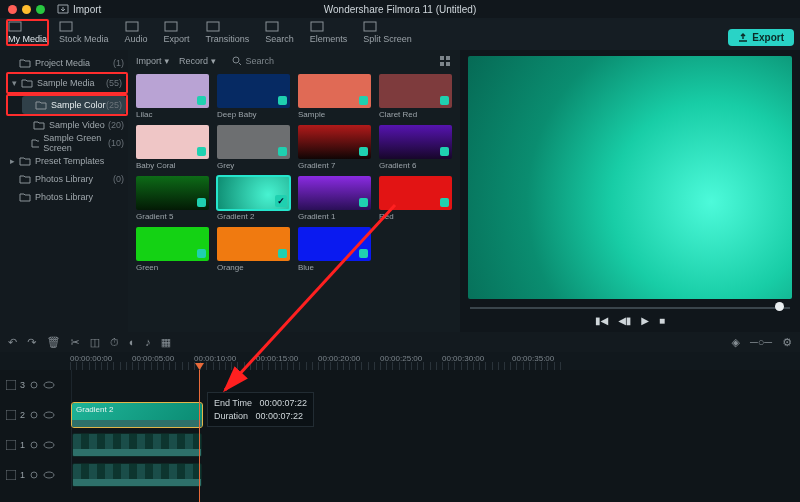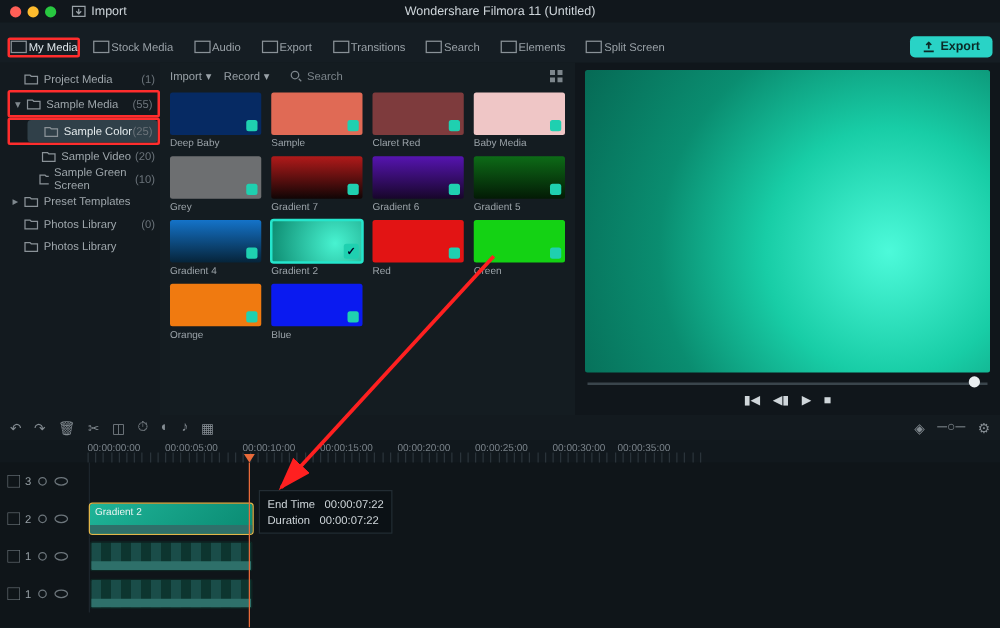--- a/index.html
+++ b/index.html
@@ -3,21 +3,21 @@
 <meta charset="utf-8">
 <style>
   * { box-sizing: border-box; margin: 0; padding: 0; font-family: -apple-system, "Segoe UI", Arial, sans-serif; }
   body { background: #131a1f; color: #c0c7cc; font-size: 10px; width: 800px; height: 502px; overflow: hidden; position: relative; }
   .titlebar { height: 18px; background: #11171c; display: flex; align-items: center; padding: 0 8px; }
   .traffic { display: flex; gap: 5px; margin-right: 12px; }
   .tdot { width: 9px; height: 9px; border-radius: 50%; }
   .tdot.r { background: #ff5f57; } .tdot.y { background: #febc2e; } .tdot.g { background: #28c840; }
   .title-center { position: absolute; left: 0; right: 0; text-align: center; font-size: 10px; color: #cfd6db; pointer-events: none; }
   .menubar { height: 32px; background: #151d23; display: flex; align-items: flex-end; padding: 0 6px 4px 6px; gap: 4px; position: relative; }
-  .tabbtn { display: flex; flex-direction: row; align-items: center; padding: 2px 6px; color: #9aa2a8; font-size: 9px; gap: 1px; cursor: pointer; border-radius: 3px; }
+  .tabbtn { display: flex; flex-direction: column; align-items: flex-start; padding: 2px 6px; color: #9aa2a8; font-size: 9px; gap: 1px; cursor: pointer; border-radius: 3px; }
   .tabbtn .ico { width: 14px; height: 12px; }
   .tabbtn.active { color: #dfe6eb; }
   .redbox { border: 2px solid #ff2d2d; border-radius: 2px; padding: 0; }
   .export-btn { margin-left: auto; background: #29d3c6; color: #0b2a27; padding: 3px 10px; border-radius: 4px; font-size: 10px; font-weight: 600; display: flex; align-items: center; gap: 4px; cursor: pointer; }
   .main { display: flex; height: 282px; justify-content: space-between; }
   .sidebar { width: 128px; background: #131a1f; padding: 4px 0 4px 6px; }
   .sb-row { display: flex; align-items: center; height: 18px; padding: 0 4px; color: #9fa7ac; font-size: 9px; border-radius: 3px; cursor: pointer; }
   .sb-row .caret { width: 9px; display: inline-block; color: #7f888e; }
   .sb-row .ico { width: 12px; height: 10px; margin-right: 4px; }
   .sb-row .cnt { margin-left: auto; color: #6b737a; }
@@ -244,20 +244,26 @@
         <svg width="12" height="10">
             <rect x="0" y="0" width="4" height="4" fill="#7d868c"></rect>
             <rect x="6" y="0" width="4" height="4" fill="#7d868c"></rect>
             <rect x="0" y="6" width="4" height="4" fill="#7d868c"></rect>
             <rect x="6" y="6" width="4" height="4" fill="#7d868c"></rect>
           </svg>
       </div>
     </div>
     <div class="grid" id="grid">
         <div class="card">
+          <div class="thumb" style="background: rgb(185, 163, 212);">
+            <div class="dl"></div>
+          </div>
+          <div class="tname">Lilac</div>
+        </div>
+        <div class="card">
           <div class="thumb" style="background: rgb(6, 42, 99);">
             <div class="dl"></div>
           </div>
           <div class="tname">Deep Baby</div>
         </div>
         <div class="card">
           <div class="thumb" style="background: rgb(224, 106, 85);">
             <div class="dl"></div>
           </div>
           <div class="tname">Sample</div>
@@ -265,21 +271,21 @@
         <div class="card">
           <div class="thumb" style="background: rgb(126, 59, 61);">
             <div class="dl"></div>
           </div>
           <div class="tname">Claret Red</div>
         </div>
         <div class="card">
           <div class="thumb" style="background: rgb(239, 198, 198);">
             <div class="dl"></div>
           </div>
-          <div class="tname">Baby Media</div>
+          <div class="tname">Baby Coral</div>
         </div>
         <div class="card">
           <div class="thumb" style="background: rgb(109, 111, 113);">
             <div class="dl"></div>
           </div>
           <div class="tname">Grey</div>
         </div>
         <div class="card">
           <div class="thumb" style="background: linear-gradient(rgb(177, 26, 26), rgb(16, 5, 5));">
             <div class="dl"></div>
@@ -290,32 +296,32 @@
           <div class="thumb" style="background: linear-gradient(rgb(86, 20, 176), rgb(23, 6, 42));">
             <div class="dl"></div>
           </div>
           <div class="tname">Gradient 6</div>
         </div>
         <div class="card">
           <div class="thumb" style="background: linear-gradient(rgb(13, 107, 23), rgb(3, 26, 5));">
             <div class="dl"></div>
           </div>
           <div class="tname">Gradient 5</div>
-        </div>
-        <div class="card">
-          <div class="thumb" style="background: linear-gradient(rgb(20, 115, 201), rgb(6, 36, 58));">
-            <div class="dl"></div>
-          </div>
-          <div class="tname">Gradient 4</div>
         </div>
         <div class="card">
           <div class="thumb selth" style="background: radial-gradient(circle at 70% 55%, rgb(72, 243, 209), rgb(15, 143, 116) 95%);">
             <div class="chk">✓</div>
           </div>
           <div class="tname">Gradient 2</div>
+        </div>
+        <div class="card">
+          <div class="thumb" style="background: linear-gradient(rgb(138, 43, 226), rgb(42, 15, 87));">
+            <div class="dl"></div>
+          </div>
+          <div class="tname">Gradient 1</div>
         </div>
         <div class="card">
           <div class="thumb" style="background: rgb(226, 20, 20);">
             <div class="dl"></div>
           </div>
           <div class="tname">Red</div>
         </div>
         <div class="card">
           <div class="thumb" style="background: rgb(20, 210, 20);">
             <div class="dl"></div>
@@ -438,21 +444,21 @@
       <div class="tickline" style="left: 442px;"></div>
       <div class="tickline" style="left: 448.2px;"></div>
       <div class="tickline" style="left: 454.4px;"></div>
       <div class="tickline" style="left: 460.6px;"></div>
       <div class="tickline" style="left: 466.8px;"></div>
       <div class="tickline" style="left: 473px;"></div>
       <div class="tickline" style="left: 479.2px;"></div>
       <div class="tickline" style="left: 485.4px;"></div>
       <div class="tickline" style="left: 491.6px;"></div>
       <div class="tickline" style="left: 497.8px;"></div>
-      <div class="tick" style="left: 494px;">00:00:35:00</div>
+      <div class="tick" style="left: 512px;">00:00:35:00</div>
       <div class="tickline" style="left: 504px;"></div>
       <div class="tickline" style="left: 510.2px;"></div>
       <div class="tickline" style="left: 516.4px;"></div>
       <div class="tickline" style="left: 522.6px;"></div>
       <div class="tickline" style="left: 528.8px;"></div>
       <div class="tickline" style="left: 535px;"></div>
       <div class="tickline" style="left: 541.2px;"></div>
       <div class="tickline" style="left: 547.4px;"></div>
       <div class="tickline" style="left: 553.6px;"></div>
       <div class="tickline" style="left: 559.8px;"></div>

